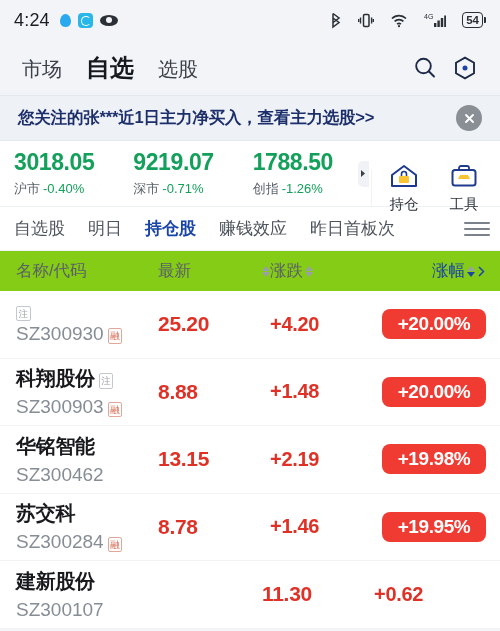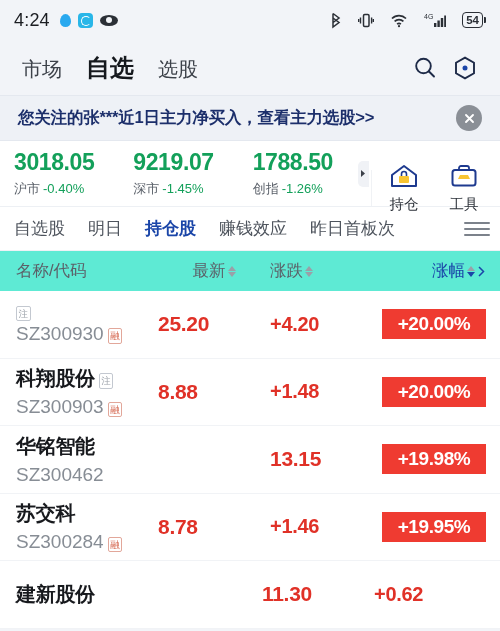--- a/index.html
+++ b/index.html
@@ -101,26 +101,26 @@
   .stab.active{ color:#1a45a8; font-weight:bold; }
   .stab.clipped{ max-width:96px; overflow:hidden; margin-right:10px; }
   .hamburger{
     margin-left:auto; width:36px; display:flex; flex-direction:column;
     gap:4px; padding-right:10px; flex:none;
   }
   .hamburger i{ display:block; height:2px; background:#7c828b; border-radius:1px; }
 
   
   .thead{
-    height:40px; background:#5eead4; display:flex; align-items:center;
+    height:40px; background:#84cc16; display:flex; align-items:center;
     padding:0 14px 0 16px;
   }
   .th{ font-size:16.5px; color:#5b6068; display:flex; align-items:center; gap:2px; }
   .th.name{ flex:1; }
-  .th.last{ width:112px; justify-content:center; }
+  .th.last{ width:112px; justify-content:space-between; }
   .th.chg{ width:112px; justify-content:flex-start; }
   .th.pct{ width:104px; justify-content:flex-end; color:#1a45a8; }
   .sortw{ display:inline-flex; flex-direction:column; gap:1px; }
   .sortw i{ font-size:0; line-height:0; }
   .up-tri{ width:0;height:0;border-left:4px solid transparent;border-right:4px solid transparent;border-bottom:5px solid #9aa0a8; }
   .dn-tri{ width:0;height:0;border-left:4px solid transparent;border-right:4px solid transparent;border-top:5px solid #9aa0a8; }
   .dn-tri.on{ border-top-color:#1a45a8; }
 
   
   .rows{ background:#fff; }
@@ -142,21 +142,21 @@
     width:112px; font-size:21px; font-weight:bold; color:#e03127;
     letter-spacing:-.3px;
   }
   .cell-chg{
     width:112px; font-size:20px; font-weight:bold; color:#e03127;
     letter-spacing:-.3px;
   }
   .cell-pct{ width:104px; display:flex; justify-content:flex-end; }
   .pct-box{
     background:#ef3b31; color:#fff; font-size:19px; font-weight:bold;
-    border-radius:0; padding:4px 0; width:104px; text-align:center;
+    border-radius:8px; padding:4px 0; width:104px; text-align:center;
     letter-spacing:-.4px;
   }
 </style>
 </head>
 <body>
 
 <div class="statusbar">
   <div class="sb-time">4:24</div>
   <div class="sb-left-icons">
     <div class="dot-icon"></div>
@@ -221,21 +221,21 @@
 </div>
 
 <div class="indexbar">
   <div class="idx-scroll">
     <div class="idx">
       <div class="idx-val">3018.05</div>
       <div class="idx-sub"><span>沪市</span><b>-0.40%</b></div>
     </div>
     <div class="idx">
       <div class="idx-val">9219.07</div>
-      <div class="idx-sub"><span>深市</span><b>-1.45%</b></div>
+      <div class="idx-sub"><span>深市</span><b>-0.71%</b></div>
     </div>
     <div class="idx">
       <div class="idx-val">1788.50</div>
       <div class="idx-sub"><span>创指</span><b>-1.26%</b></div>
     </div>
     <div class="idx-arrow">
       <svg width="6" height="9" viewBox="0 0 6 9">
           <path d="M1 1 L5 4.5 L1 8 Z" fill="#3c4149"></path>
         </svg>
     </div>
@@ -341,20 +341,21 @@
   <div class="row">
     <div class="cell-name">
       <div class="nm-line">
         <span class="nm">华铭智能</span>
       </div>
       <div class="code-line">
         <span class="code">SZ300462</span>
       </div>
     </div>
     <div class="cell-last">13.15</div>
+    <div class="cell-chg">+2.19</div>
     <div class="cell-pct">
       <div class="pct-box">+19.98%</div>
     </div>
   </div>
 
   <div class="row">
     <div class="cell-name">
       <div class="nm-line">
         <span class="nm">苏交科</span>
       </div>
@@ -368,18 +369,21 @@
     <div class="cell-pct">
       <div class="pct-box">+19.95%</div>
     </div>
   </div>
 
   <div class="row">
     <div class="cell-name">
       <div class="nm-line">
         <span class="nm">建新股份</span>
       </div>
+      <div class="code-line">
+        <span class="code">SZ300107</span>
+      </div>
     </div>
     <div class="cell-last">11.30</div>
     <div class="cell-chg">+0.62</div>
   </div>
 
 </div>
 
 </body></html>

